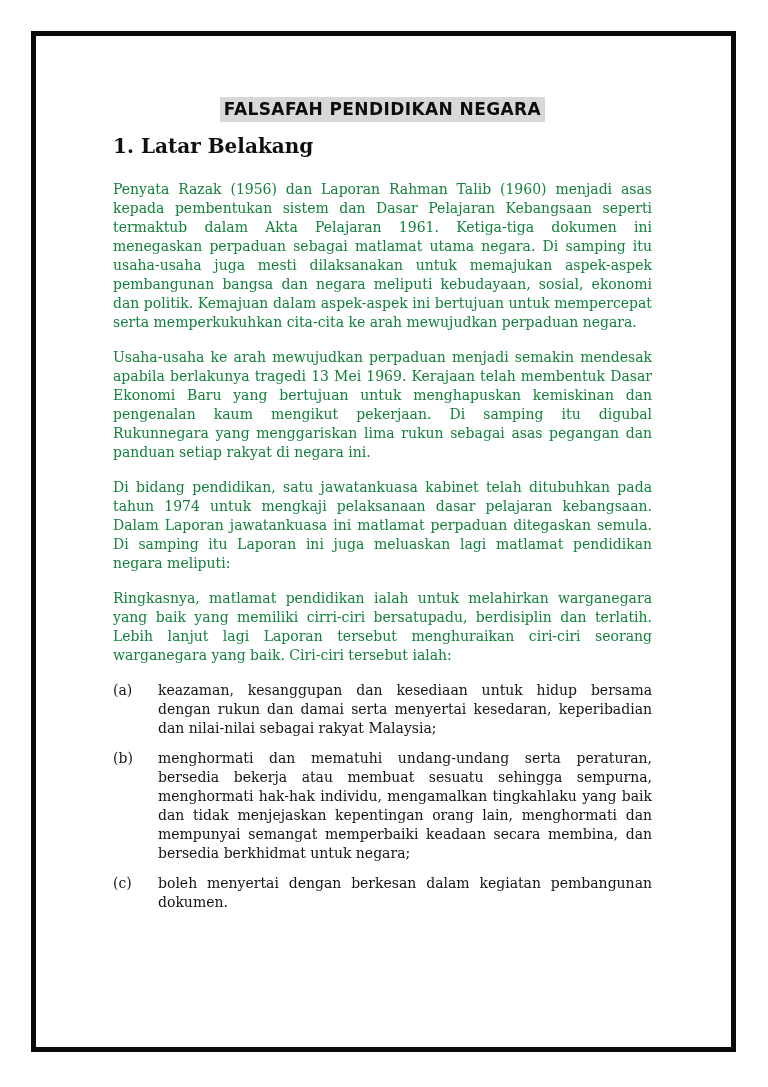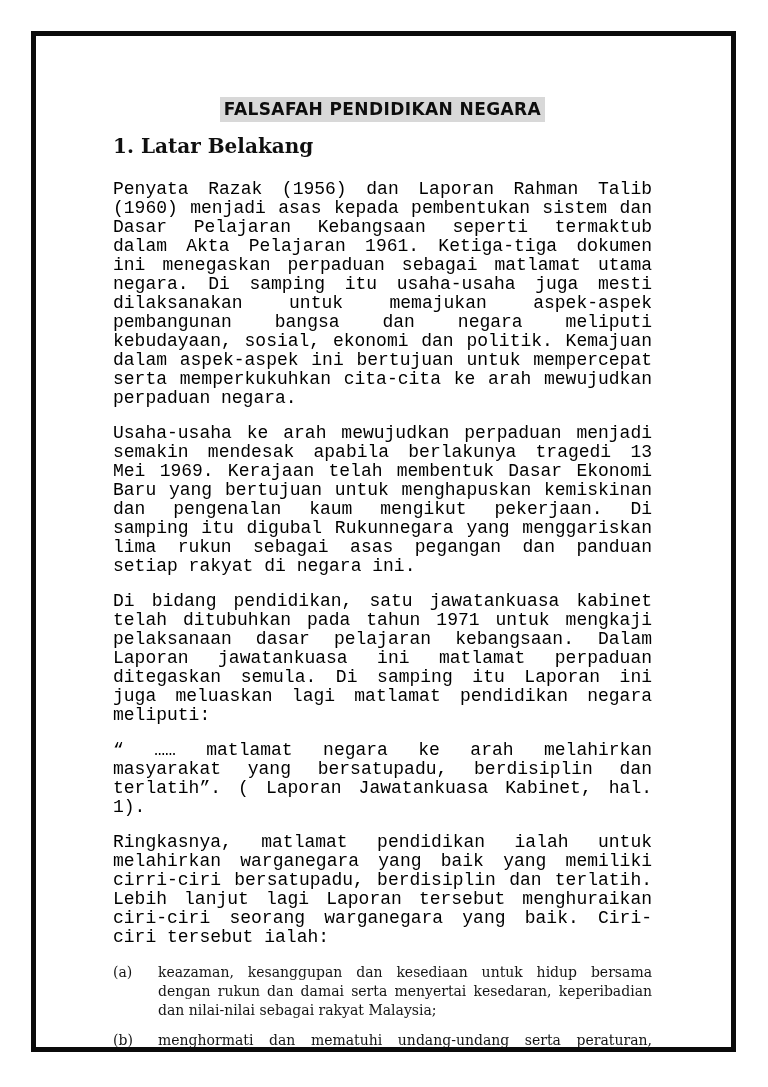--- a/index.html
+++ b/index.html
@@ -47,25 +47,24 @@
     font-weight: bold;
     line-height: 19px;
     color: #101010;
   }
   .sec-heading .num {
     display: inline-block;
     width: 28px;
   }
   .para {
     margin: 0 0 16px 0;
-    font-size: 18px;
+    font-size: 14px;
     line-height: 19px;
     text-align: justify;
-    color: #000000;
-    font-family: Liberation Mono, monospace;
+    color: #15803d;
   }
   .list {
     margin: 0;
   }
   .list-item {
     display: flex;
     margin: 0 0 11px 0;
     font-size: 14px;
     line-height: 19px;
   }
@@ -87,23 +86,22 @@
   </h1>
 
   <h2 class="sec-heading">
     <span class="num">1.</span><span>Latar Belakang</span>
   </h2>
 
   <p class="para">Penyata Razak (1956) dan Laporan Rahman Talib (1960) menjadi asas kepada pembentukan sistem dan Dasar Pelajaran Kebangsaan seperti termaktub dalam Akta Pelajaran 1961. Ketiga-tiga dokumen ini menegaskan perpaduan sebagai matlamat utama negara. Di samping itu usaha-usaha juga mesti dilaksanakan untuk memajukan aspek-aspek pembangunan bangsa dan negara meliputi kebudayaan, sosial, ekonomi dan politik. Kemajuan dalam aspek-aspek ini bertujuan untuk mempercepat serta memperkukuhkan cita-cita ke arah mewujudkan perpaduan negara.</p>
 
   <p class="para">Usaha-usaha ke arah mewujudkan perpaduan menjadi semakin mendesak apabila berlakunya tragedi 13 Mei 1969. Kerajaan telah membentuk Dasar Ekonomi Baru yang bertujuan untuk menghapuskan kemiskinan dan pengenalan kaum mengikut pekerjaan. Di samping itu digubal Rukunnegara yang menggariskan lima rukun sebagai asas pegangan dan panduan setiap rakyat di negara ini.</p>
 
-  <p class="para">Di bidang pendidikan, satu jawatankuasa kabinet telah ditubuhkan pada tahun 1971 untuk mengkaji pelaksanaan dasar pelajaran kebangsaan. Dalam Laporan jawatankuasa ini matlamat perpaduan ditegaskan semula. Di samping itu Laporan ini juga meluaskan lagi matlamat pendidikan negara meliputi:</p>
+  <p class="para">Di bidang pendidikan, satu jawatankuasa kabinet telah ditubuhkan pada tahun 1974 untuk mengkaji pelaksanaan dasar pelajaran kebangsaan. Dalam Laporan jawatankuasa ini matlamat perpaduan ditegaskan semula. Di samping itu Laporan ini juga meluaskan lagi matlamat pendidikan negara meliputi:</p>
 
-  <p class="para">“ …… matlamat negara ke arah melahirkan masyarakat yang bersatupadu, berdisiplin dan terlatih”. ( Laporan Jawatankuasa Kabinet, hal. 1).</p>
 
   <p class="para">Ringkasnya, matlamat pendidikan ialah untuk melahirkan warganegara yang baik yang memiliki cirri-ciri bersatupadu, berdisiplin dan terlatih. Lebih lanjut lagi Laporan tersebut menghuraikan ciri-ciri seorang warganegara yang baik. Ciri-ciri tersebut ialah:</p>
 
   <div class="list">
 
     <div class="list-item">
       <span class="li-label">(a)</span>
       <span class="li-text">keazaman, kesanggupan dan kesediaan untuk hidup bersama dengan rukun dan damai serta menyertai kesedaran, keperibadian dan nilai-nilai sebagai rakyat Malaysia;</span>
     </div>
 

